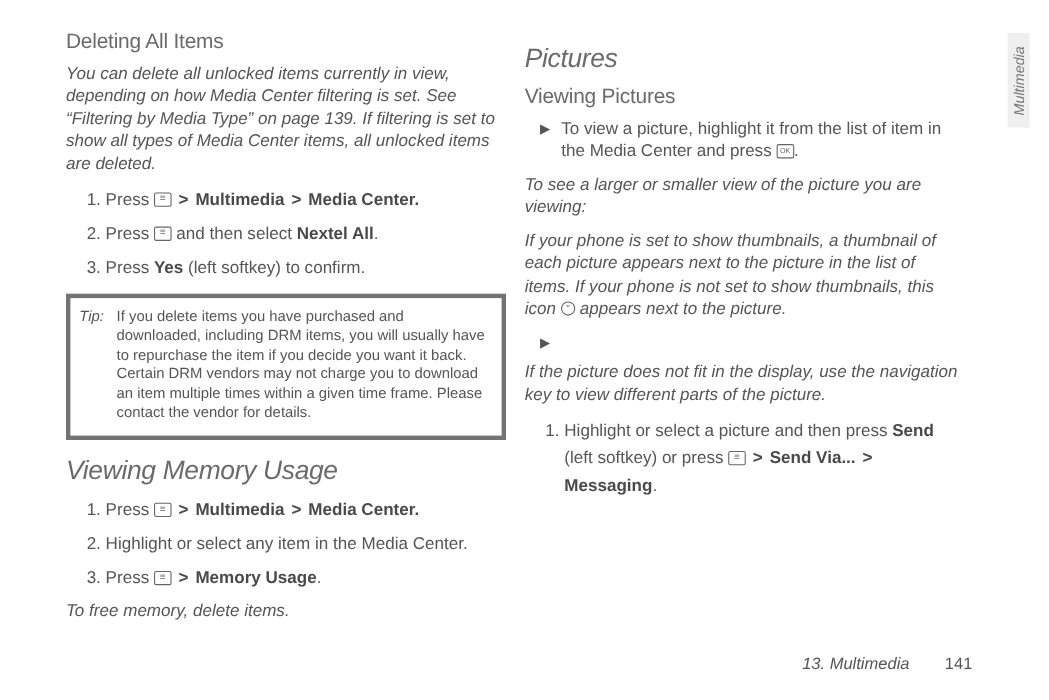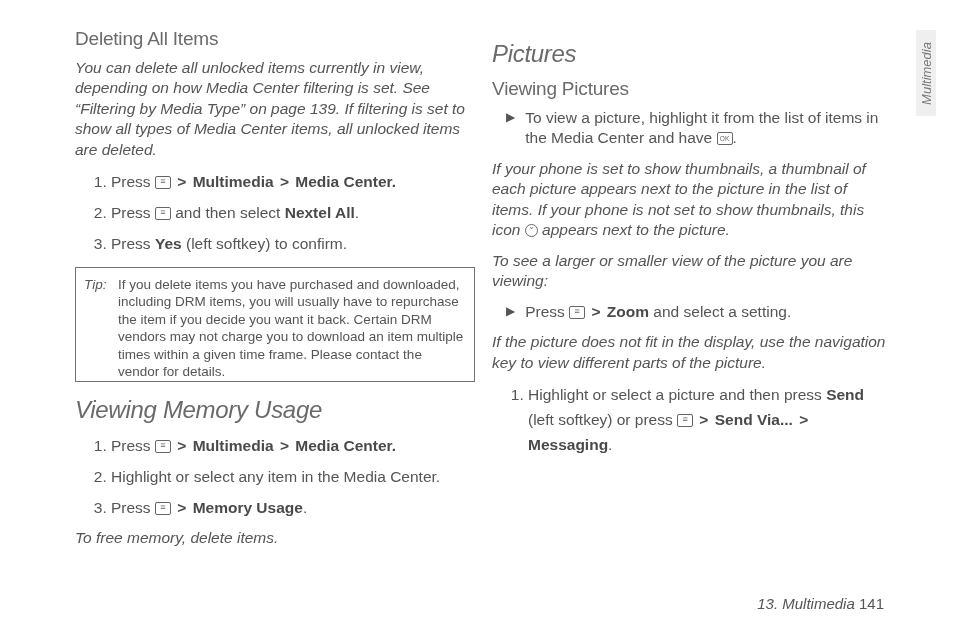--- a/index.html
+++ b/index.html
@@ -10,21 +10,20 @@
     position:relative;
     background:#fff;
     overflow:hidden;
   }
   .page{
     position:absolute;
     left:60px; top:24px;
     width:832px;
     display:flex;
     gap:17px;
-    justify-content:flex-end;
   }
   .col{
     width:400px;
   }
   .h-sub{
     font-size:19px;
     font-weight:400;
     color:#6a6a6a;
     margin:4px 0 8px 0;
     letter-spacing:-0.2px;
@@ -87,22 +86,22 @@
     content:"⌄";
     position:absolute;left:0;right:0;top:-3px;
     text-align:center;font-size:8px;color:#666;
   }
   .gt{
     font-weight:700;
     color:#4a4a4a;
     padding:0 2px;
   }
   .tipbox{
-    border:1px solid #737373;
-    padding:8px 10px 0 42px;
+    border:4px solid #737373;
+    padding:8px 10px 12px 42px;
     margin:10px 0 4px 0;
     font-size:13.5px;
     line-height:1.3;
     color:#555;
     position:relative;
   }
   .tipbox .tiplabel{
     position:absolute;
     left:8px;top:8px;
     font-style:italic;
@@ -142,20 +141,21 @@
   .footer{
     position:absolute;
     right:70px;
     bottom:24px;
     font-size:15px;
     color:#555;
     font-style:italic;
   }
   .footer .pg{
     font-style:normal;
+    margin-left:28px;
   }
 </style>
 </head>
 <body>
 
 <div class="side-tab">
   <span>Multimedia</span>
 </div>
 
 <div class="page">
@@ -207,37 +207,32 @@
   </div>
 
   <div class="col">
     <div class="h-sec" style="margin-top:16px">Pictures</div>
 
     <div class="h-sub">Viewing Pictures</div>
 
     <div class="bullet-line">
       <span class="arrow">▶</span>
       <span>
-        <span>To view a picture, highlight it from the list of items in the Media Center and have </span><span class="icon ok"></span><span>.</span>
+        <span>To view a picture, highlight it from the list of item in the Media Center and press </span><span class="icon ok"></span><span>.</span>
       </span>
     </div>
+
+    <p class="body">To see a larger or smaller view of the picture you are viewing:</p>
 
     <p class="body">
       <span>If your phone is set to show thumbnails, a thumbnail of each picture appears next to the picture in the list of items. If your phone is not set to show thumbnails, this icon </span><span class="icon pic"></span><span> appears next to the picture.</span>
     </p>
 
-    <p class="body">To see a larger or smaller view of the picture you are viewing:</p>
-
     <div class="bullet-line">
       <span class="arrow">▶</span>
-      <span>
-        <span>Press </span><span class="icon menu"></span>
-        <span class="gt">&gt;</span>
-        <span class="bold">Zoom</span><span> and select a setting.</span>
-      </span>
     </div>
 
     <p class="body">If the picture does not fit in the display, use the navigation key to view different parts of the picture.</p>
 
 
     <ol class="steps">
       <li>
         <span>Highlight or select a picture and then press </span><span class="bold">Send</span><span> (left softkey) or press </span><span class="icon menu"></span>
         <span class="gt">&gt;</span>
         <span class="bold">Send Via...</span>

